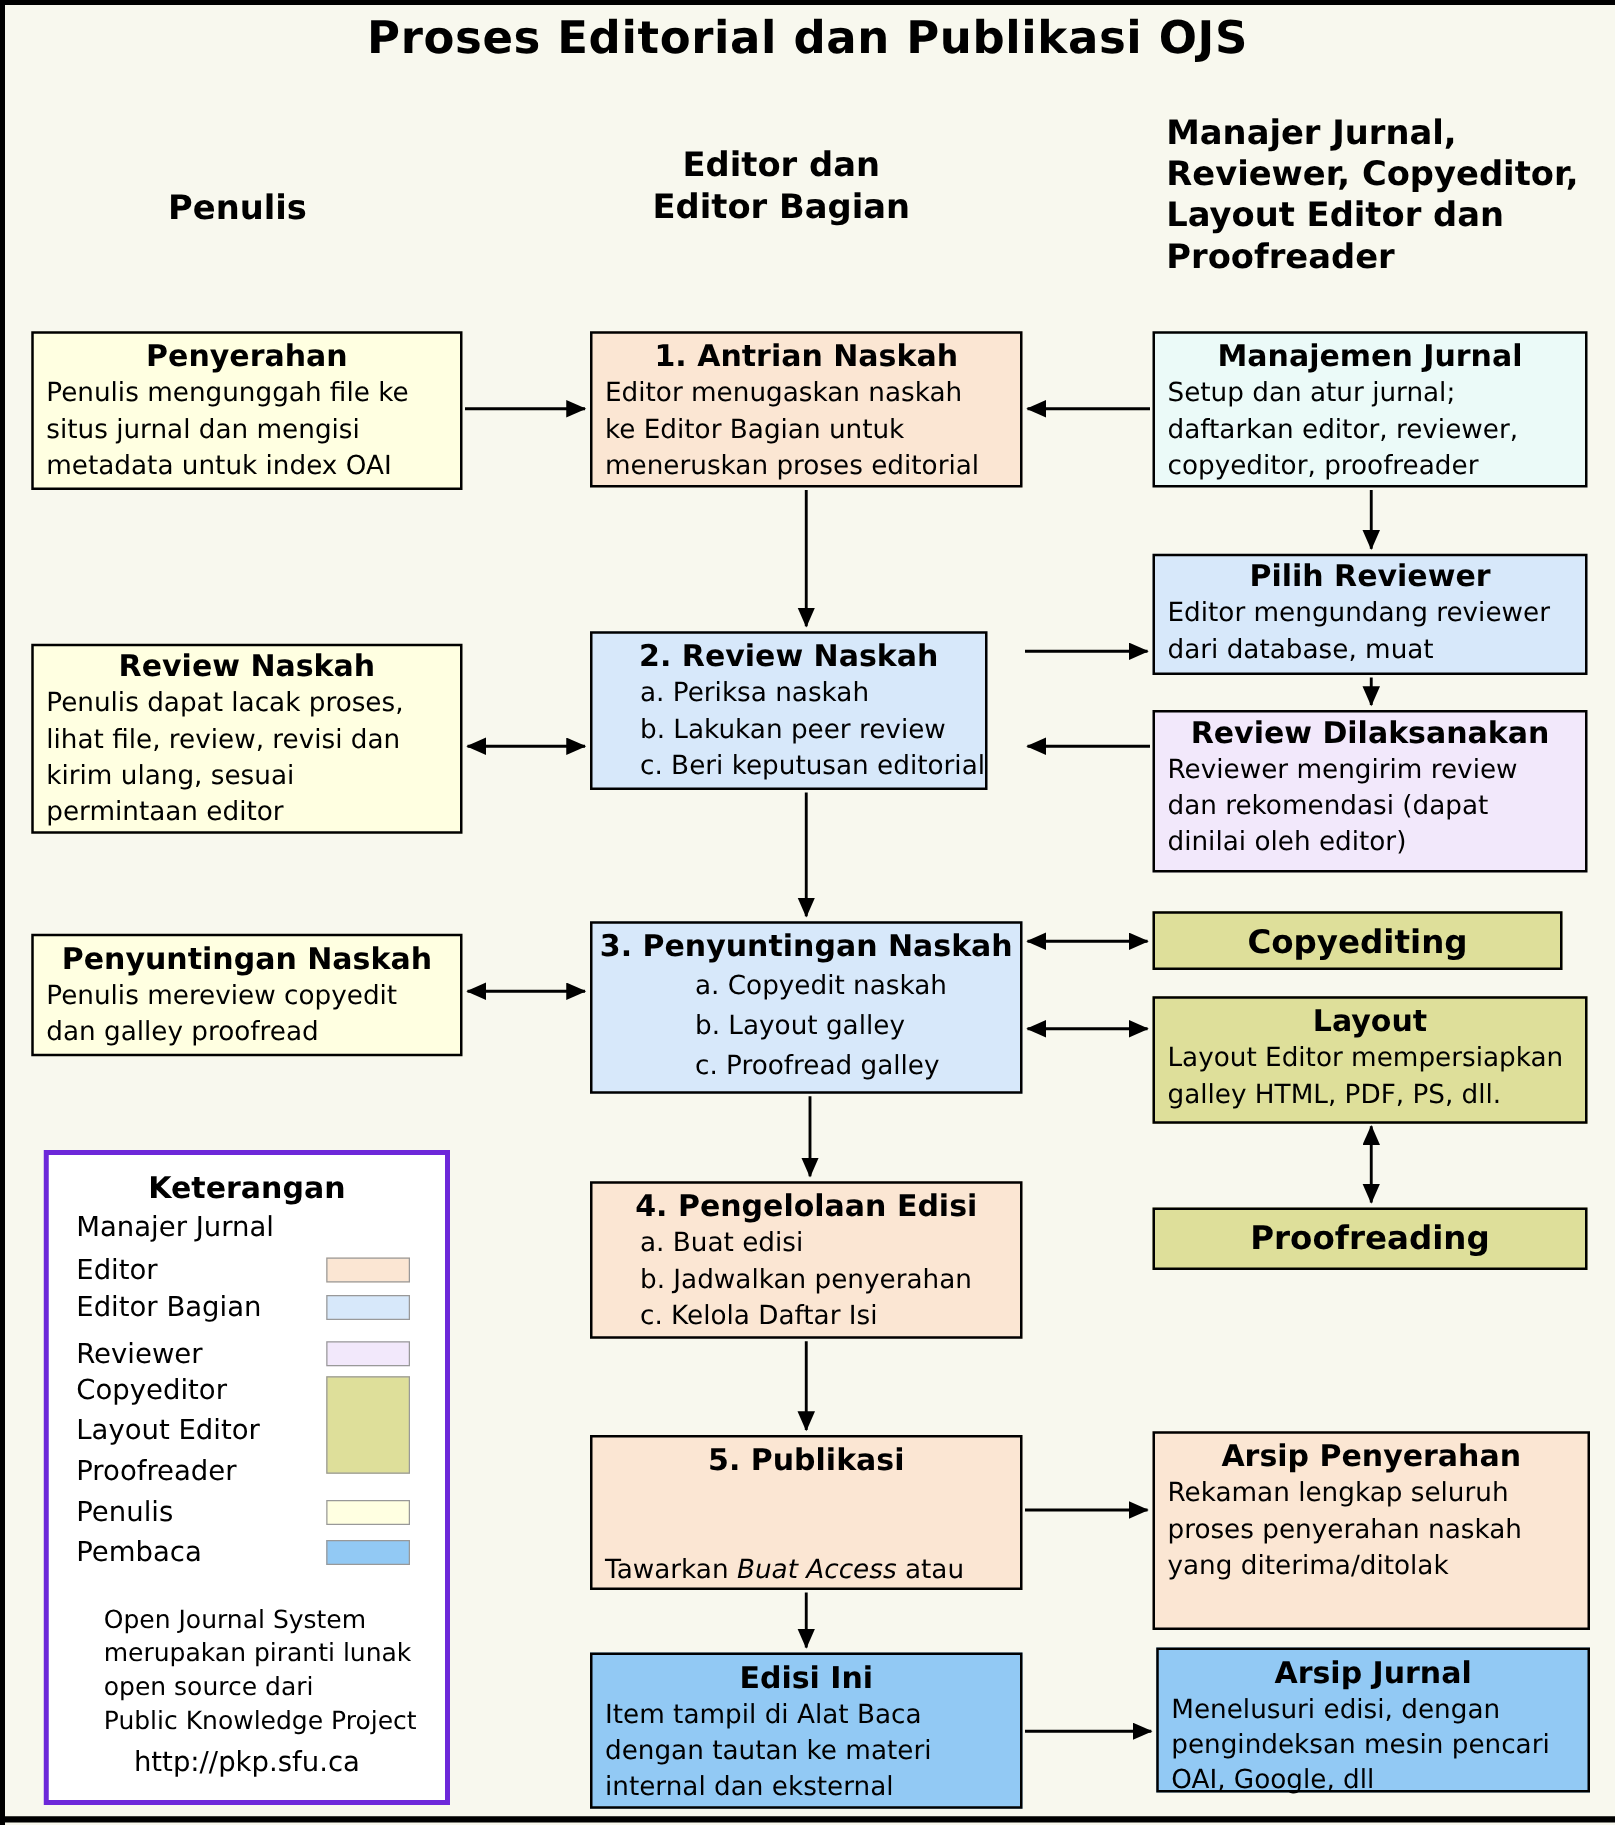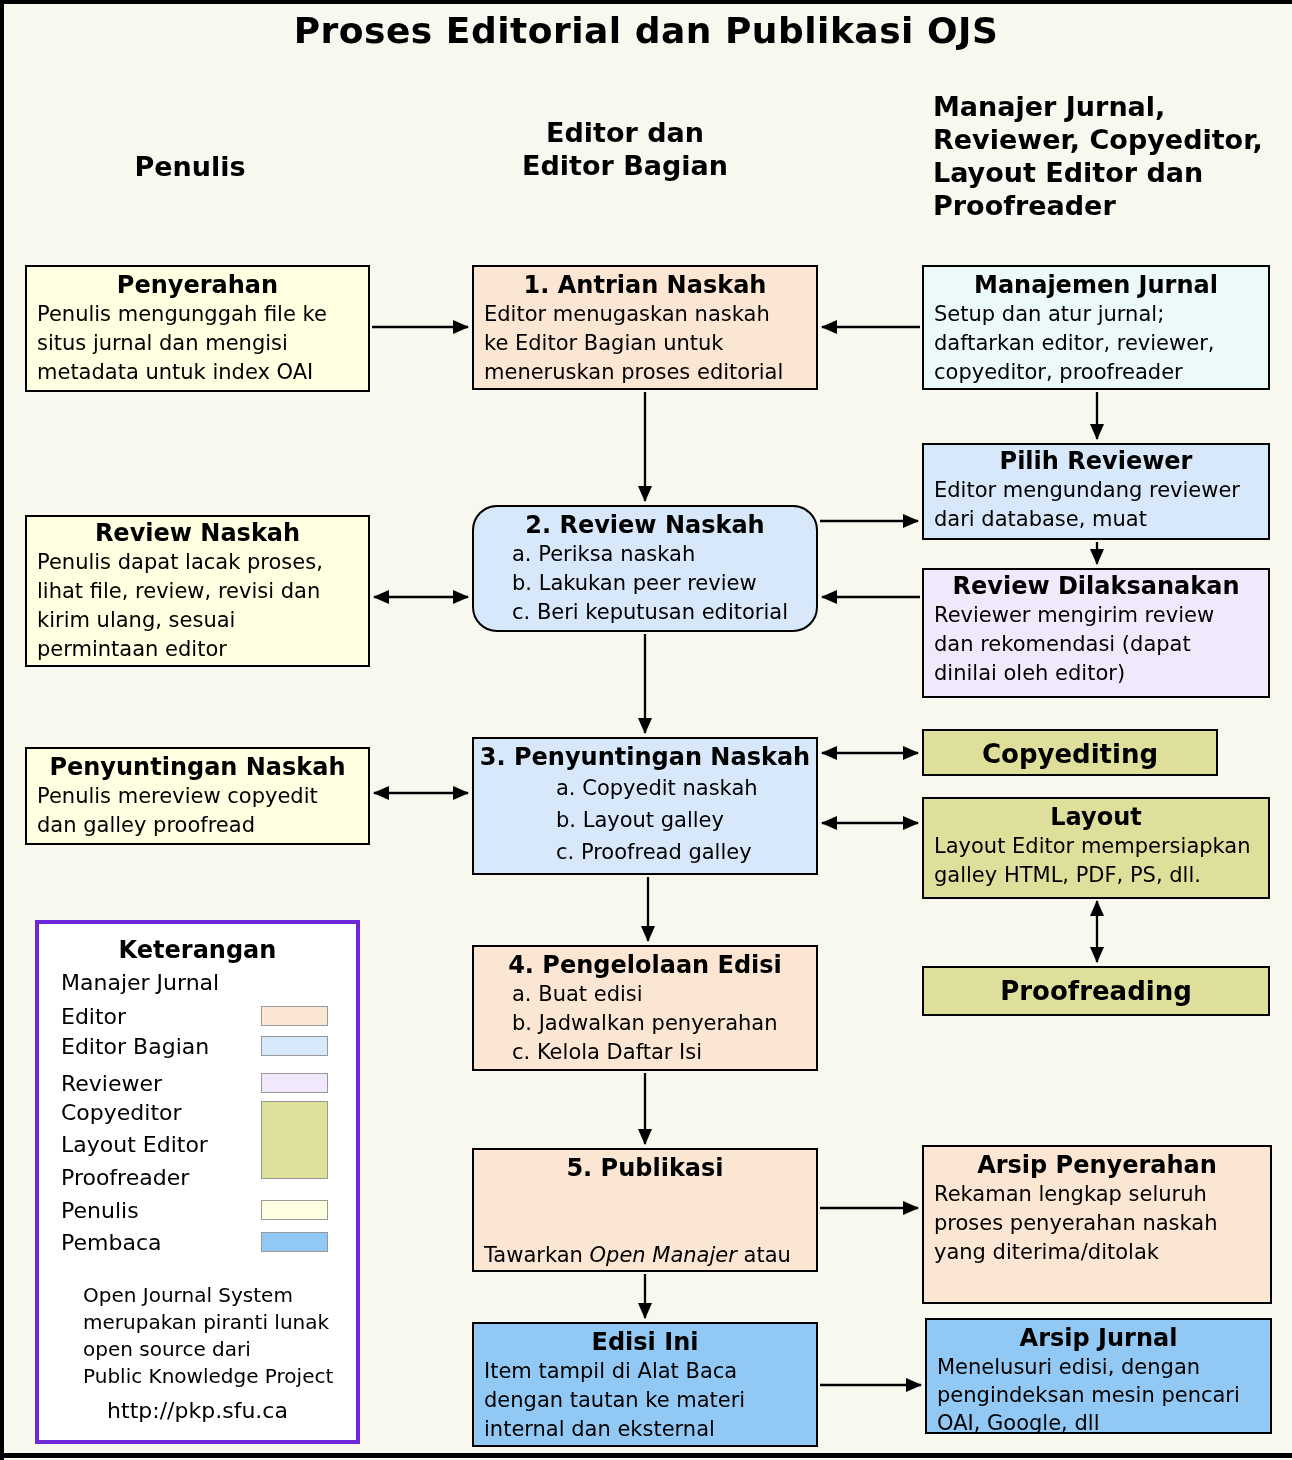--- a/index.html
+++ b/index.html
@@ -38,30 +38,30 @@
   .bg-lav{background:#F2E8FB;}
   .bg-khaki{background:#DEDF9A;}
   .bg-lyellow{background:#FFFFE1;}
   .bg-mblue{background:#92C9F4;}
 
   #b-penyerahan{left:25px;top:265px;width:345px;height:127px;}
   #b-review-penulis{left:25px;top:515px;width:345px;height:152px;}
   #b-penyuntingan-penulis{left:25px;top:747px;width:345px;height:98px;}
 
   #b-antrian{left:472px;top:265px;width:346px;height:125px;}
-  #b-review{left:472px;top:505px;width:346px;height:127px;border-radius:25px;}
+  #b-review{left:472px;top:505px;width:318px;height:127px;}
   #b-penyuntingan{left:472px;top:737px;width:346px;height:138px;}
   #b-pengelolaan{left:472px;top:945px;width:346px;height:126px;}
   #b-publikasi{left:472px;top:1148px;width:346px;height:124px;}
   #b-edisi-ini{left:472px;top:1322px;width:346px;height:125px;}
 
   #b-manajemen{left:922px;top:265px;width:348px;height:125px;}
   #b-pilih-reviewer{left:922px;top:443px;width:348px;height:97px;}
   #b-review-dilaksanakan{left:922px;top:568px;width:348px;height:130px;}
-  #b-copyediting{left:922px;top:729px;width:296px;height:47px;}
+  #b-copyediting{left:922px;top:729px;width:328px;height:47px;}
   #b-layout{left:922px;top:797px;width:348px;height:102px;}
   #b-proofreading{left:922px;top:966px;width:348px;height:50px;}
   #b-arsip-penyerahan{left:922px;top:1145px;width:350px;height:159px;}
   #b-arsip-jurnal{left:925px;top:1318px;width:347px;height:116px;}
 
   #b-pilih-reviewer .bt,#b-review-dilaksanakan .bt{padding-top:1px;}
   #b-review-penulis .bt{padding-top:1px;}
   #b-publikasi .bb div{white-space:normal;}
   #b-publikasi i{font-style:italic;}
 
@@ -169,21 +169,21 @@
   </div>
   <div class="box bg-peach" id="b-pengelolaan">
     <div class="bt">4. Pengelolaan Edisi</div>
     <div class="bb indent">a. Buat edisi
 b. Jadwalkan penyerahan
 c. Kelola Daftar Isi</div>
   </div>
   <div class="box bg-peach" id="b-publikasi">
     <div class="bt">5. Publikasi</div>
     <div class="bb">
-      <div><span>Tawarkan </span><i>Open Manajer</i><span> atau</span></div>
+      <div><span>Tawarkan </span><i>Buat Access</i><span> atau</span></div>
       <div><i>Delayed Open Access</i><span>,</span></div>
       <div><span>dengan langganan</span></div>
     </div>
   </div>
   <div class="box bg-mblue" id="b-edisi-ini">
     <div class="bt">Edisi Ini</div>
     <div class="bb">Item tampil di Alat Baca
 dengan tautan ke materi
 internal dan eksternal</div>
   </div>

